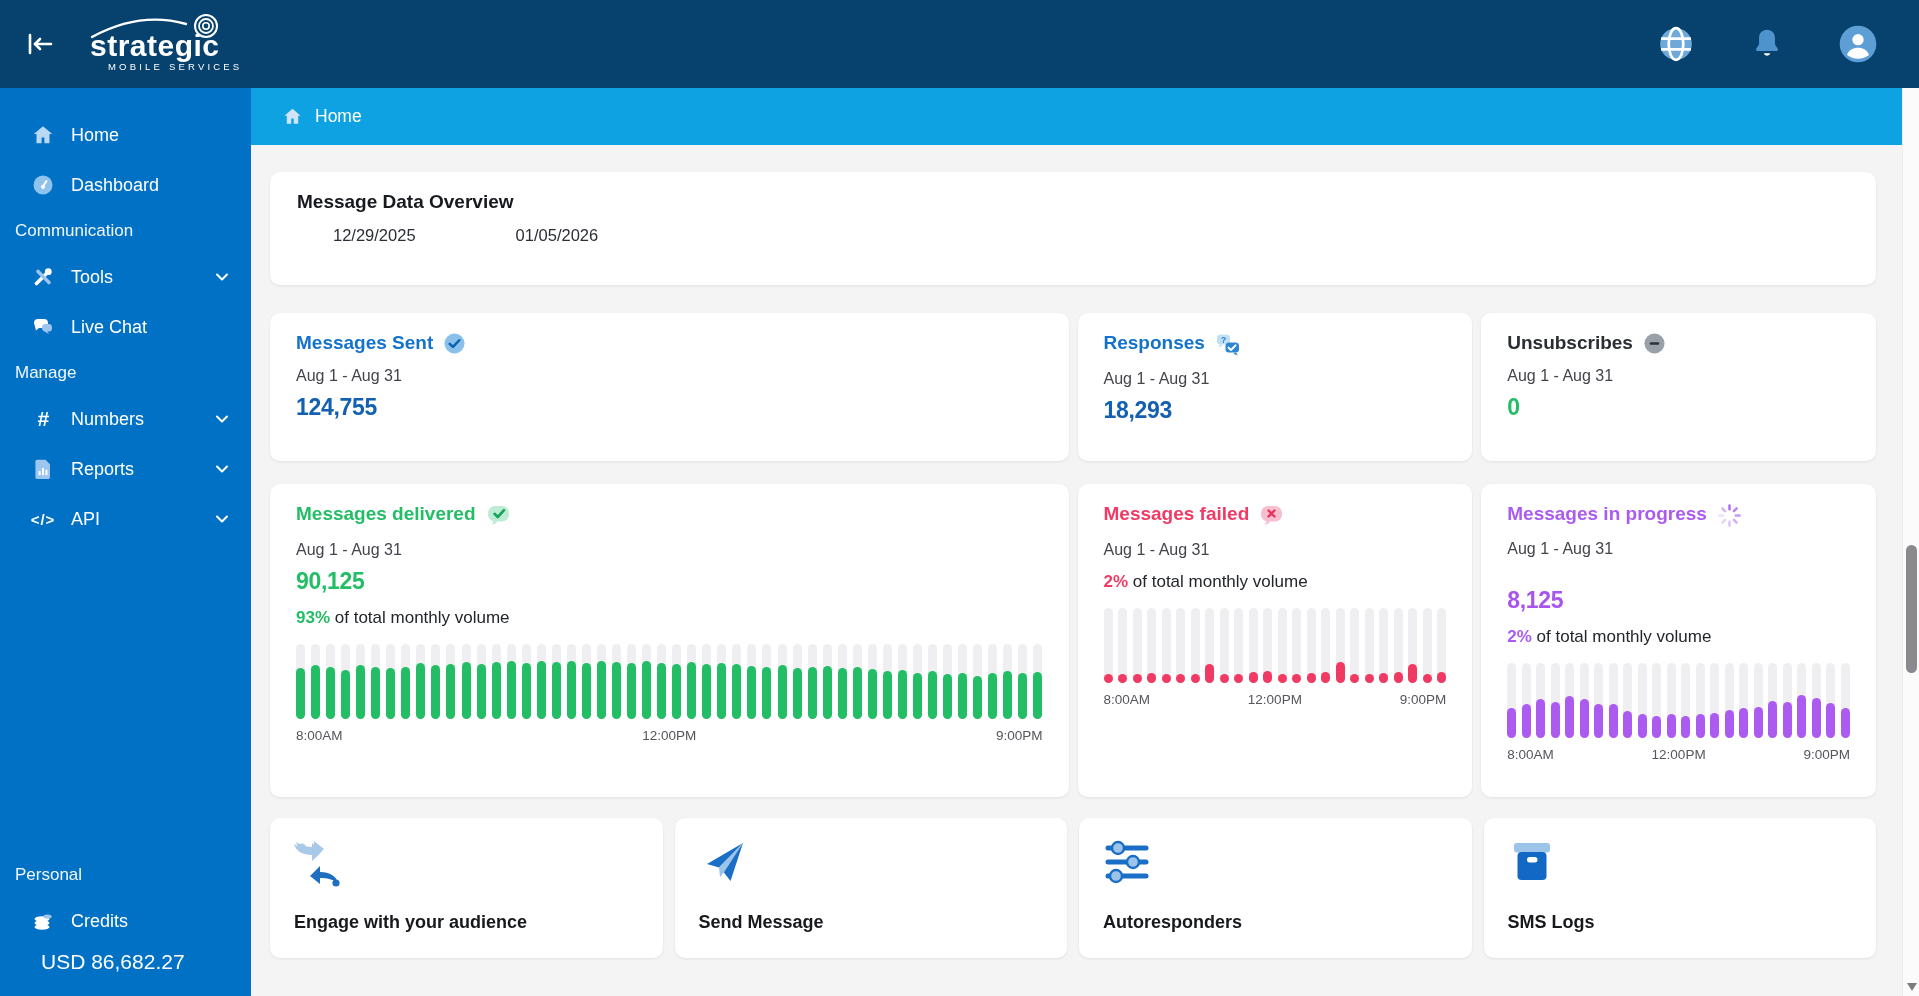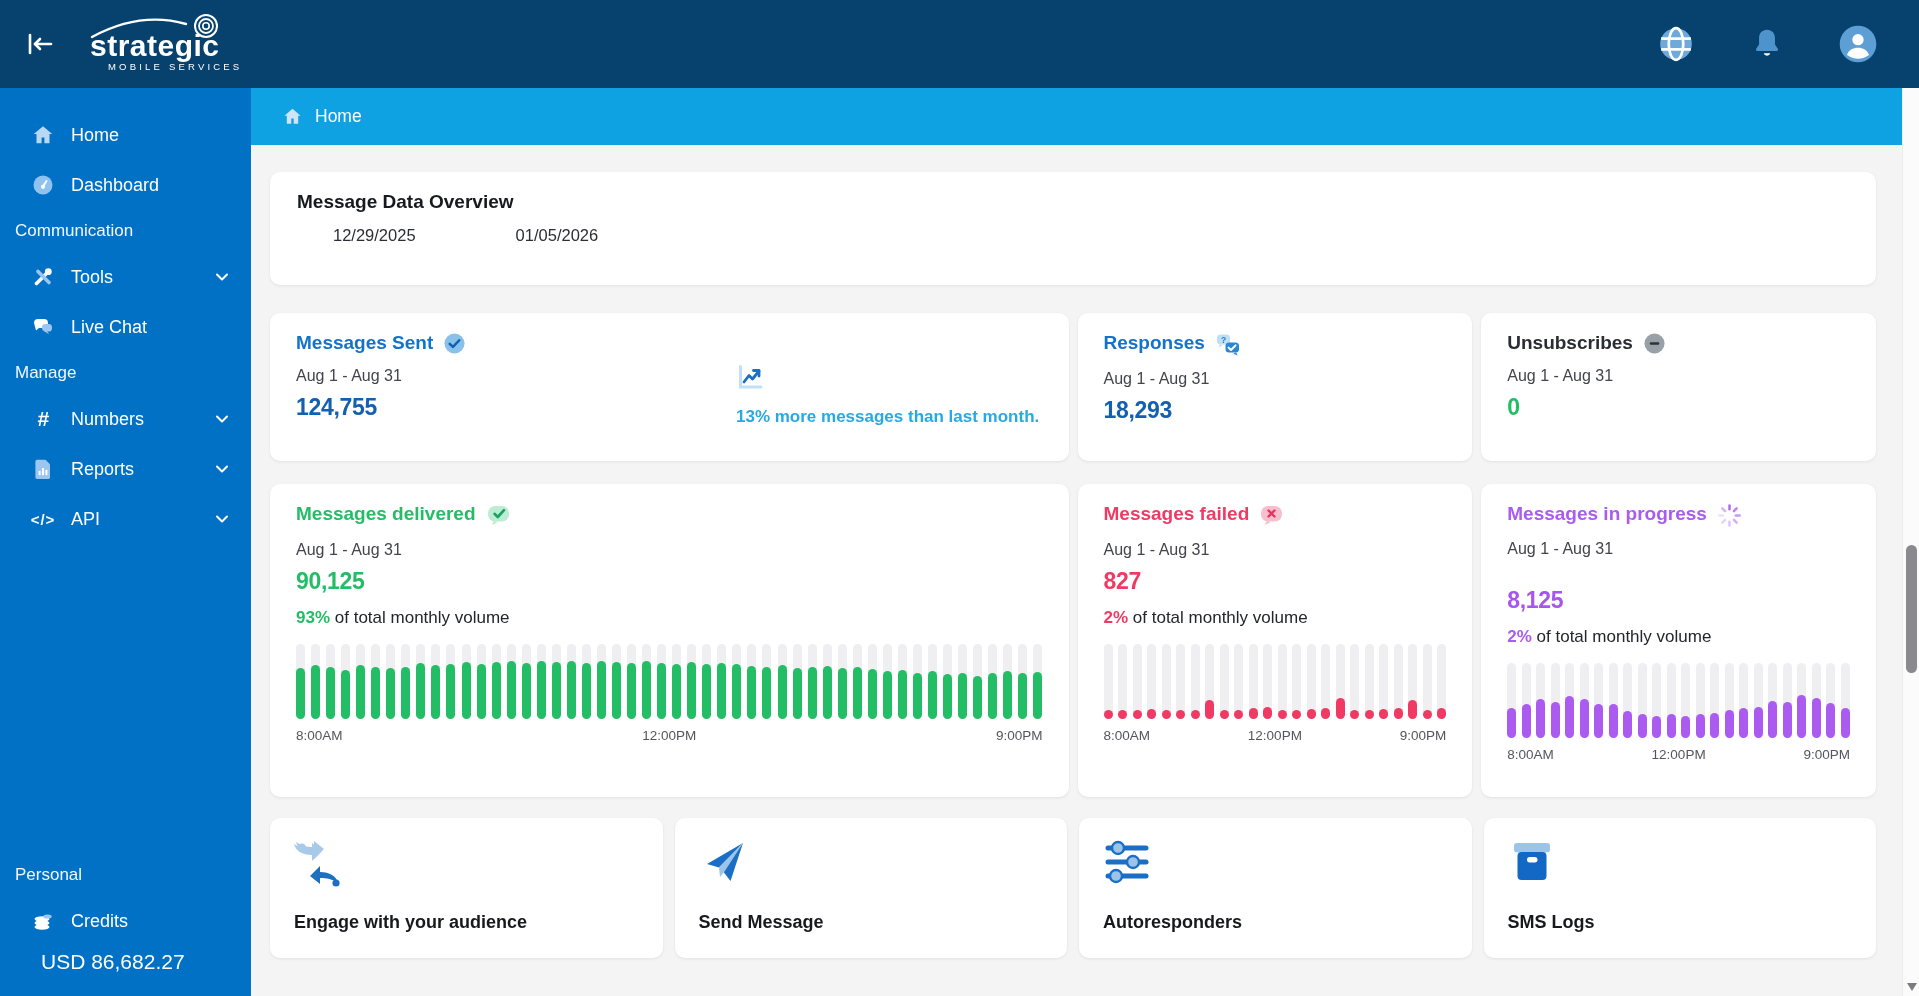--- a/index.html
+++ b/index.html
@@ -243,28 +243,20 @@
             <div class="title-row">
               <span class="stat-title c-blue">Messages Sent</span>
               <svg width="23" height="23" viewBox="0 0 24 24">
                 <circle cx="12" cy="12" r="10.5" fill="#89c1ea"></circle>
                 <polyline points="7,12.3 10.4,15.6 17,8.6" fill="none" stroke="#0e61ae" stroke-width="2.6" stroke-linecap="round" stroke-linejoin="round"></polyline>
               </svg>
             </div>
             <div class="stat-period">Aug 1 - Aug 31</div>
             <div class="stat-value v-blue">124,755</div>
           </div>
-          <div class="sent-right">
-            <svg width="28" height="28" viewBox="0 0 28 28">
-              <path d="M4.5 3.5 V24 H25" fill="none" stroke="#bfe0f7" stroke-width="3" stroke-linecap="round"></path>
-              <polyline points="8,19 13,12.5 16.5,16 23,8" fill="none" stroke="#1f6fc0" stroke-width="2.8" stroke-linecap="round" stroke-linejoin="round"></polyline>
-              <polyline points="17.5,7.5 23,7.5 23,13" fill="none" stroke="#1f6fc0" stroke-width="2.8" stroke-linecap="round" stroke-linejoin="round"></polyline>
-            </svg>
-            <div class="sent-note">13% more messages than last month.</div>
-          </div>
         </div>
 
         <div class="card stat-card">
           <div class="title-row">
             <span class="stat-title c-blue">Responses</span>
             <svg width="26" height="26" viewBox="0 0 26 26">
               <rect x="2" y="2.5" width="13" height="10" rx="3.5" fill="#bfdff5"></rect>
               <path d="M5 12 l-1.5 3.5 4-2z" fill="#bfdff5"></path>
               <text x="6" y="10.6" font-size="8.5" font-weight="700" fill="#2c7fc9" font-family="Liberation Sans, sans-serif">?</text>
               <rect x="10.5" y="10.5" width="13.5" height="10" rx="3.5" fill="#2c86d1"></rect>
@@ -465,21 +457,20 @@
           <div class="title-row">
             <span class="stat-title c-red">Messages failed</span>
             <svg width="26" height="26" viewBox="0 0 26 26">
               <rect x="2" y="3" width="21" height="15.5" rx="7" fill="#f7bfce"></rect>
               <path d="M8 17.5 l-2.2 4.5 5.6-2.4z" fill="#f7bfce"></path>
               <line x1="9.5" y1="7.5" x2="15.5" y2="13.5" stroke="#e63460" stroke-width="2.4" stroke-linecap="round"></line>
               <line x1="15.5" y1="7.5" x2="9.5" y2="13.5" stroke="#e63460" stroke-width="2.4" stroke-linecap="round"></line>
             </svg>
           </div>
           <div class="stat-period">Aug 1 - Aug 31</div>
-          <div class="stat-value v-red">827</div>
           <div class="pct-line"><span class="pct c-red">2%</span><span> of total monthly volume</span></div>
           <div class="chart">
               <div class="bar-track">
                 <div class="bar-fill" style="height: 10%; background: rgb(240, 58, 100);"></div>
               </div>
               <div class="bar-track">
                 <div class="bar-fill" style="height: 11%; background: rgb(240, 58, 100);"></div>
               </div>
               <div class="bar-track">
                 <div class="bar-fill" style="height: 9%; background: rgb(240, 58, 100);"></div>

